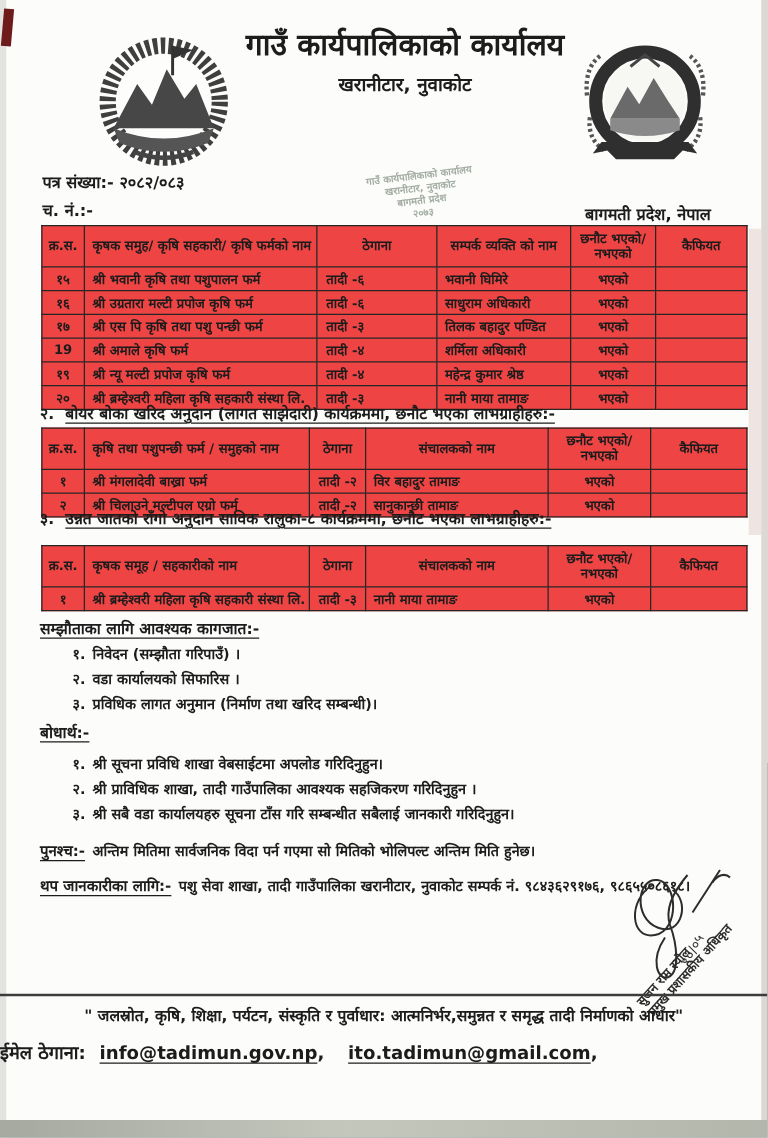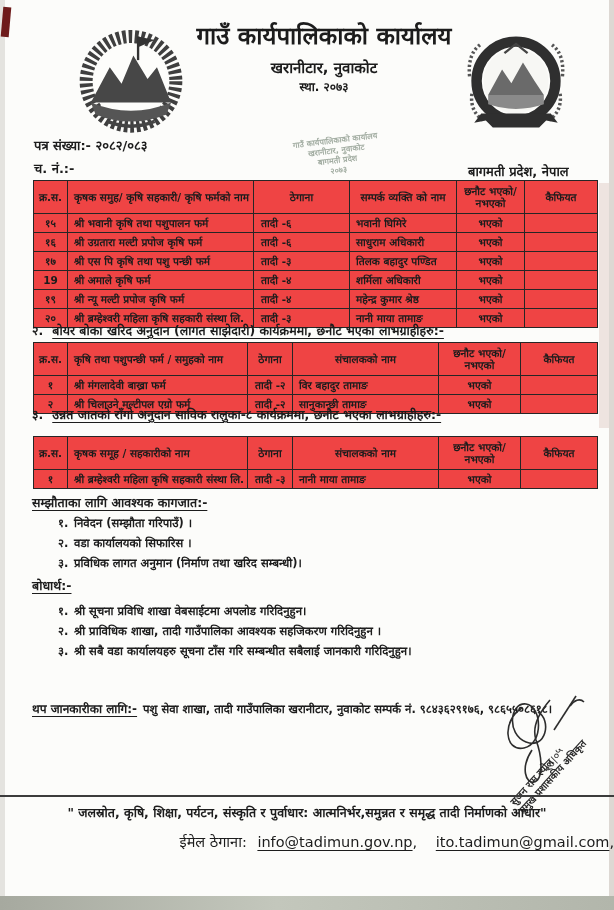--- a/index.html
+++ b/index.html
@@ -63,21 +63,21 @@
 
   
   .sig-svg{position:absolute;left:492px;top:690px;width:95px;height:108px;}
   .sig-stamp{position:absolute;left:508px;top:800px;transform:rotate(-48deg);transform-origin:left top;
         font-size:10px;line-height:11.5px;font-weight:bold;color:#2b2b2b;white-space:nowrap;}
   .sig-date{position:absolute;left:540px;top:752px;transform:rotate(-62deg);font-size:11px;color:#333;}
 
   
   .rule{position:absolute;left:0;top:795px;width:614px;border-top:2px solid #3c3c3c;}
   .slogan{position:absolute;left:0;top:804px;width:614px;text-align:center;font-size:12.5px;font-weight:bold;}
-  .emails{position:absolute;left:0;top:831px;width:614px;text-align:right;font-size:14.5px;font-weight:normal;}
+  .emails{position:absolute;left:0;top:831px;width:614px;text-align:left;font-size:14.5px;font-weight:bold;}
   .emails .mail{text-decoration:underline;text-underline-offset:3px;margin-left:6px;}
   .emails .mail2{margin-left:14px;}
 </style>
 </head>
 <body>
 
 <div class="page">
 
   <div class="edge-left"></div>
   <div class="edge-right"></div>
@@ -103,21 +103,20 @@
     <circle cx="50" cy="44" r="28" fill="#f7f7f4"></circle>
     <path d="M26,56 L38,34 L46,46 L56,28 L66,44 L74,56 Z" fill="#6a6a6a"></path>
     <path d="M26,56 L74,56 L74,64 Q50,72 26,64 Z" fill="#8a8a8a"></path>
     <path d="M20,72 L80,72 L86,80 L76,78 L70,84 L30,84 L24,78 L14,80 Z" fill="#2f2f2f"></path>
     <path d="M40,20 L50,12 L60,20" fill="none" stroke="#444" stroke-width="2"></path>
   </svg>
 
   <div class="header-center">
     <div class="subtitle">गाउँ कार्यपालिकाको कार्यालय</div>
     <div class="addr">खरानीटार, नुवाकोट</div>
-    <div class="estd">स्था. २०७३</div>
   </div>
 
   <div class="faint-stamp">
     <div>गाउँ कार्यपालिकाको कार्यालय</div>
     <div>खरानीटार, नुवाकोट</div>
     <div>बागमती प्रदेश</div>
     <div>२०७३</div>
   </div>
 
   <div class="letter-no">पत्र संख्या:- २०८२/०८३</div>
@@ -292,20 +291,23 @@
     <div class="li">
       <span class="num">२.</span>
       <span class="txt">श्री प्राविधिक शाखा, तादी गाउँपालिका आवश्यक सहजिकरण गरिदिनुहुन ।</span>
     </div>
     <div class="li">
       <span class="num">३.</span>
       <span class="txt">श्री सबै वडा कार्यालयहरु सूचना टाँस गरि सम्बन्धीत सबैलाई जानकारी गरिदिनुहुन।</span>
     </div>
   </div>
 
+  <div class="note punashcha">
+    <span class="lbl">पुनश्च:-</span><span>अन्तिम मितिमा सार्वजनिक विदा पर्न गएमा सो मितिको भोलिपल्ट अन्तिम मिति हुनेछ।</span>
+  </div>
   <div class="note more-info">
     <span class="lbl">थप जानकारीका लागि:-</span><span>पशु सेवा शाखा, तादी गाउँपालिका खरानीटार, नुवाकोट  सम्पर्क नं. ९८४३६२९१७६, ९८६५५०८६१८।</span>
   </div>
 
   <svg class="sig-svg" viewBox="0 0 95 108">
     <path d="M30,18 C10,30 12,62 32,58 C52,54 50,16 34,14 C18,12 14,44 34,52 C54,60 60,30 46,22" fill="none" stroke="#2d2d2d" stroke-width="1.6"></path>
     <path d="M40,60 C28,78 34,94 42,92 C52,89 50,66 44,50 C40,38 46,24 58,10" fill="none" stroke="#2d2d2d" stroke-width="1.6"></path>
     <path d="M62,40 L84,6" fill="none" stroke="#2d2d2d" stroke-width="1.6"></path>
     <path d="M78,16 C82,10 88,8 92,12" fill="none" stroke="#2d2d2d" stroke-width="1.6"></path>
   </svg>

